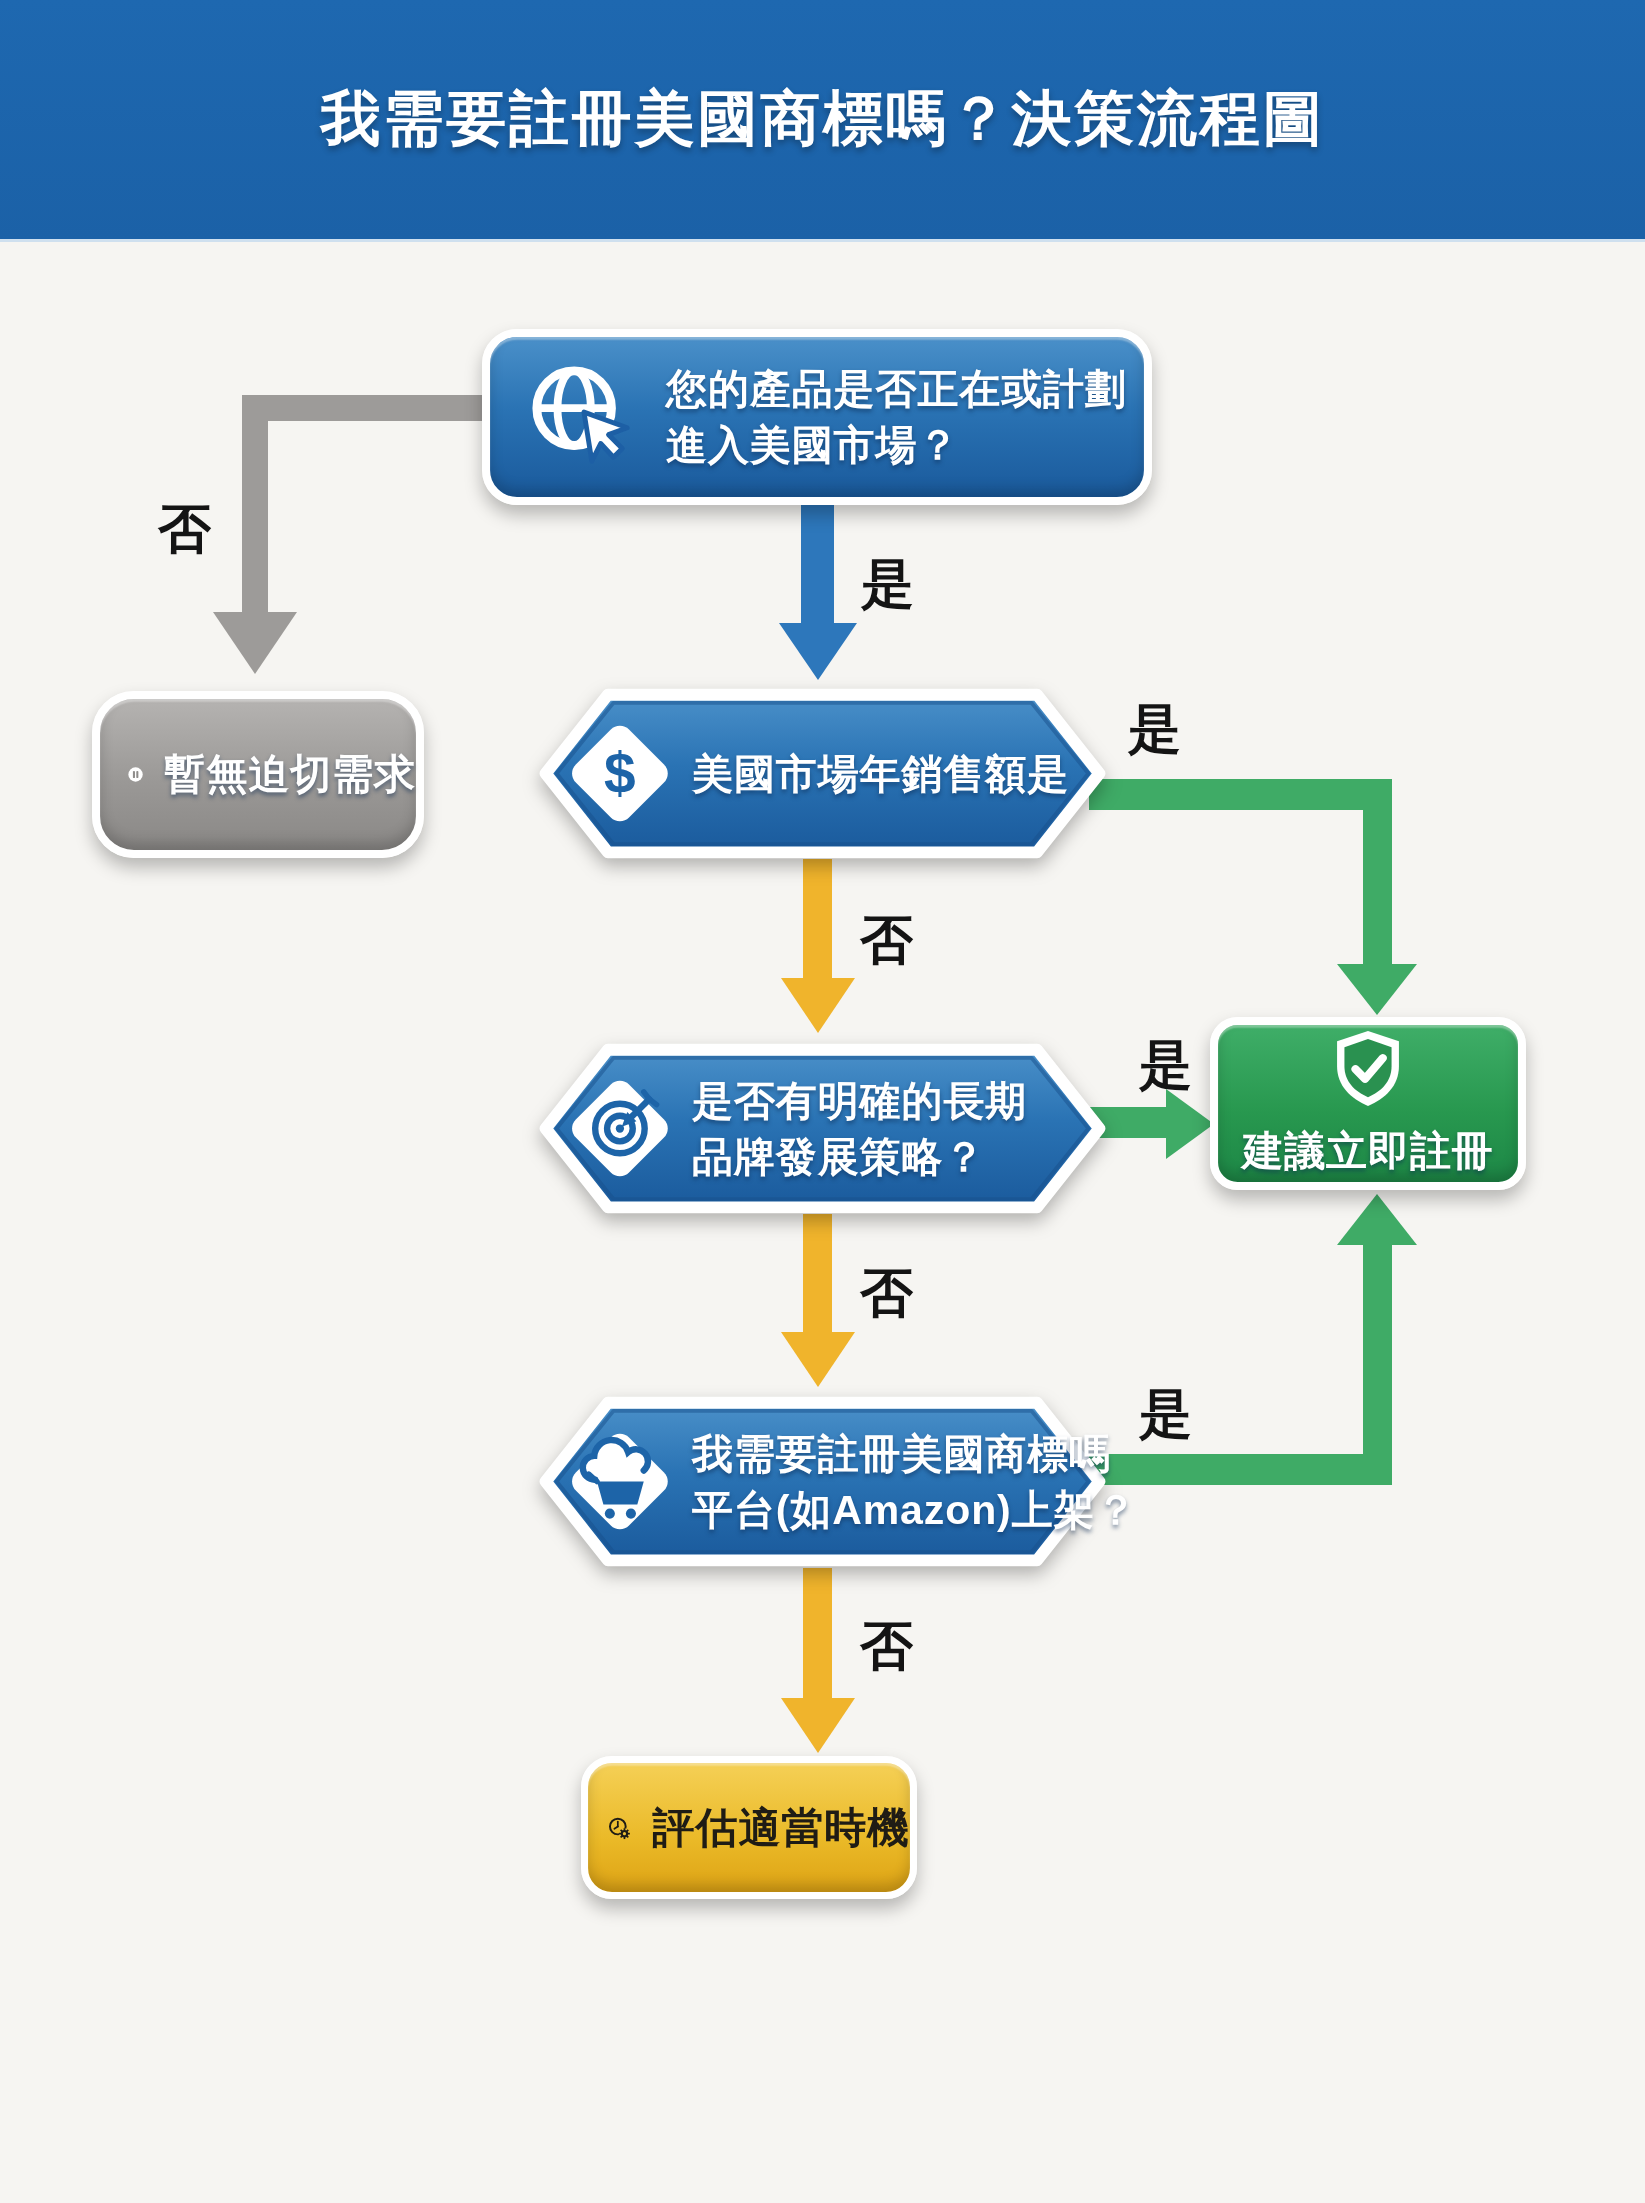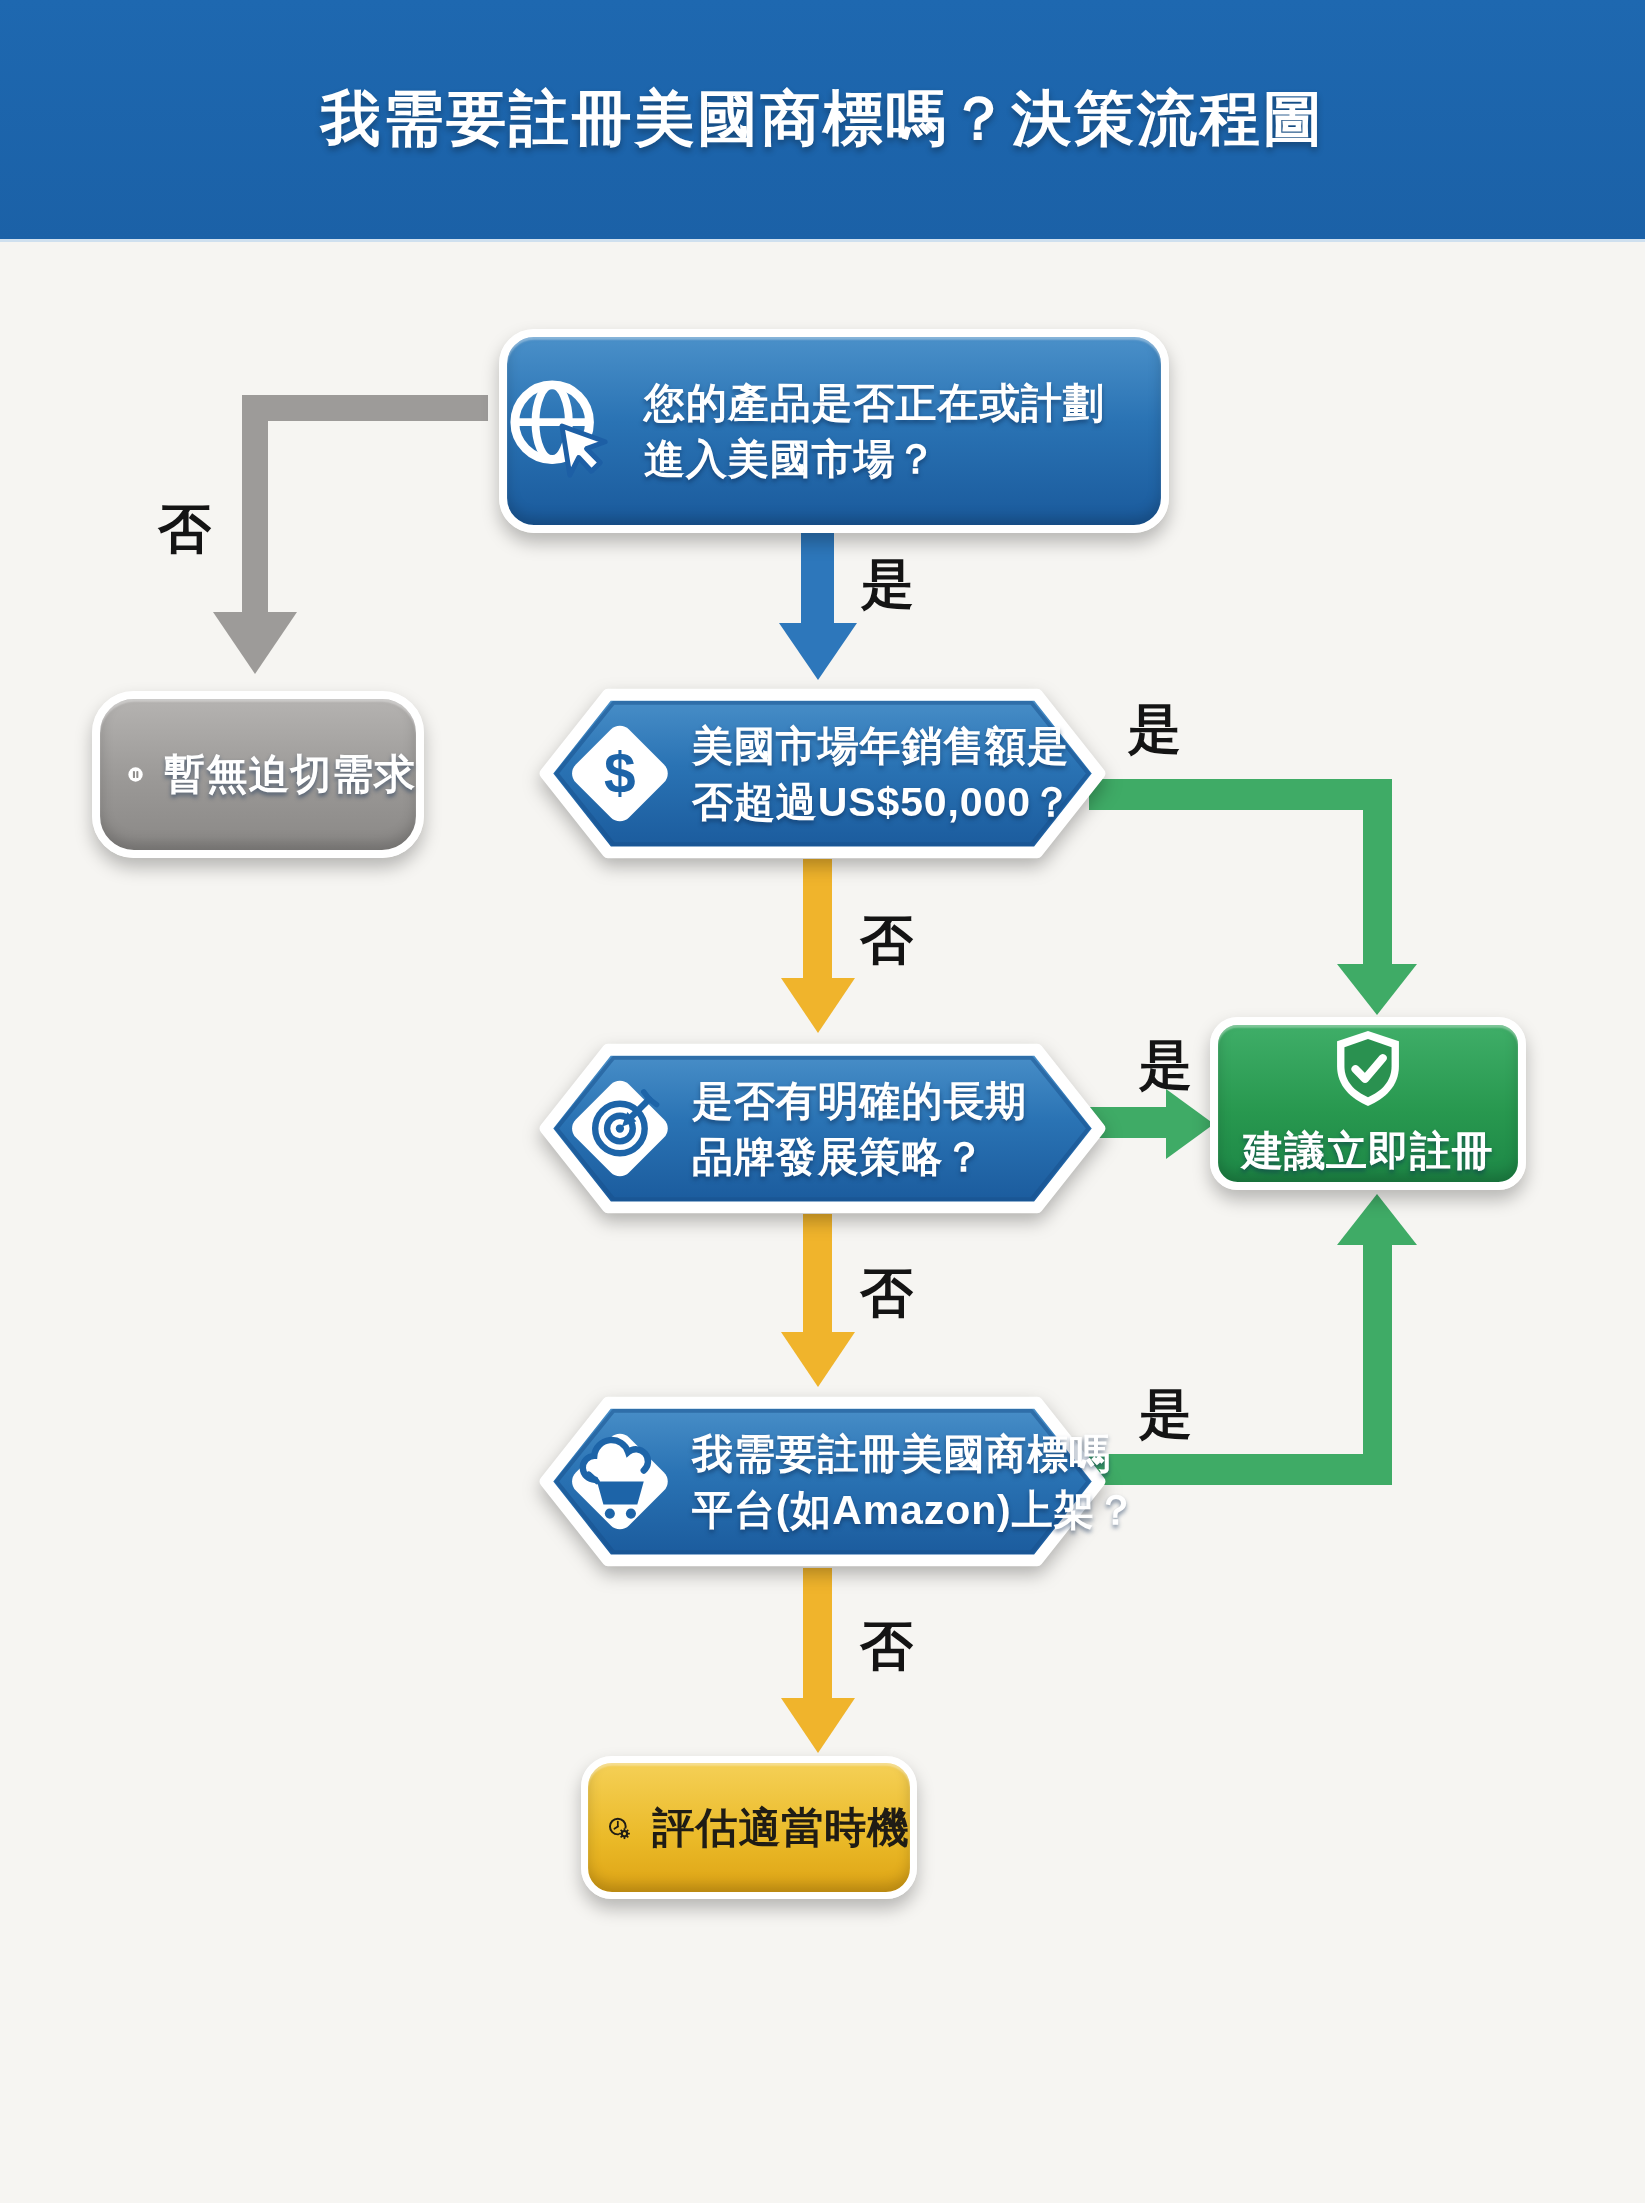--- a/index.html
+++ b/index.html
@@ -93,21 +93,21 @@
 
   <div class="shaft green-a" style="left:1089px;top:1454px;width:303px;height:31px;border-bottom-right-radius:16.5px;"></div>
   <div class="shaft green-a" style="left:1363px;top:1245px;width:29px;height:240px;"></div>
   <div class="head" style="left:1337px;top:1194px;border-left:40px solid transparent;border-right:40px solid transparent;border-bottom:51px solid #3fab66;"></div>
   <div class="elabel" style="left:1139px;top:1379px;">是</div>
 
   <div class="shaft yellow-a" style="left:803px;top:1568px;width:29px;height:132px;"></div>
   <div class="head" style="left:781px;top:1698px;border-left:37px solid transparent;border-right:37px solid transparent;border-top:55px solid #f0b42c;"></div>
   <div class="elabel" style="left:860px;top:1611px;">否</div>
 
-  <div class="card blue-fill" style="left:499px;top:329px;width:670px;height:204px;gap:29px;">
+  <div class="card blue-fill" style="left:482px;top:329px;width:670px;height:176px;padding-left:39px;gap:29px;">
     <svg width="108" height="108" viewBox="0 0 110 110">
       <circle cx="46" cy="46" r="38" fill="none" stroke="#ffffff" stroke-width="9"></circle>
       <ellipse cx="46" cy="46" rx="17" ry="38" fill="none" stroke="#ffffff" stroke-width="8"></ellipse>
       <line x1="8" y1="46" x2="84" y2="46" stroke="#ffffff" stroke-width="8"></line>
       <path d="M56 50 L64 100 L73 82 L86 96 L95 87 L81 73 L100 66 Z" fill="#ffffff" stroke="#1d5fa5" stroke-width="5" stroke-linejoin="round"></path>
     </svg>
     <div>
       <div class="qtext wtext">您的產品是否正在或計劃</div>
       <div class="qtext wtext">進入美國市場？</div>
     </div>
@@ -133,21 +133,20 @@
         </defs>
       <polygon points="8,102 76,16 544,16 612,102 544,188 76,188" fill="url(#bg2)" stroke="#ffffff" stroke-width="13" stroke-linejoin="round"></polygon>
       <polygon points="20,102 82,25 538,25 600,102 538,179 82,179" fill="none" stroke="#17508c" stroke-width="4" opacity="0.5" stroke-linejoin="round"></polygon>
       <g transform="translate(89,102)">
         <rect x="-41" y="-41" width="82" height="82" rx="14" transform="rotate(45)" fill="#ffffff"></rect>
         <text y="21" text-anchor="middle" font-size="62" font-weight="bold" fill="#1d64a8">$</text>
       </g>
     </svg>
     <div class="content">
       <div class="qtext wtext">美國市場年銷售額是</div>
-      <div class="qtext wtext">否超過US$50,000？</div>
     </div>
   </div>
 
   <div class="hexbox" style="left:538px;top:1035px;">
     <svg class="shape" viewBox="0 0 620 204">
       <defs>
           <linearGradient id="bg3" x1="0" y1="0" x2="0" y2="1">
         <stop offset="0" stop-color="#4a90c9"></stop>
             <stop offset="0.45" stop-color="#2a73b4"></stop>
             <stop offset="1" stop-color="#1a5a9c"></stop>

